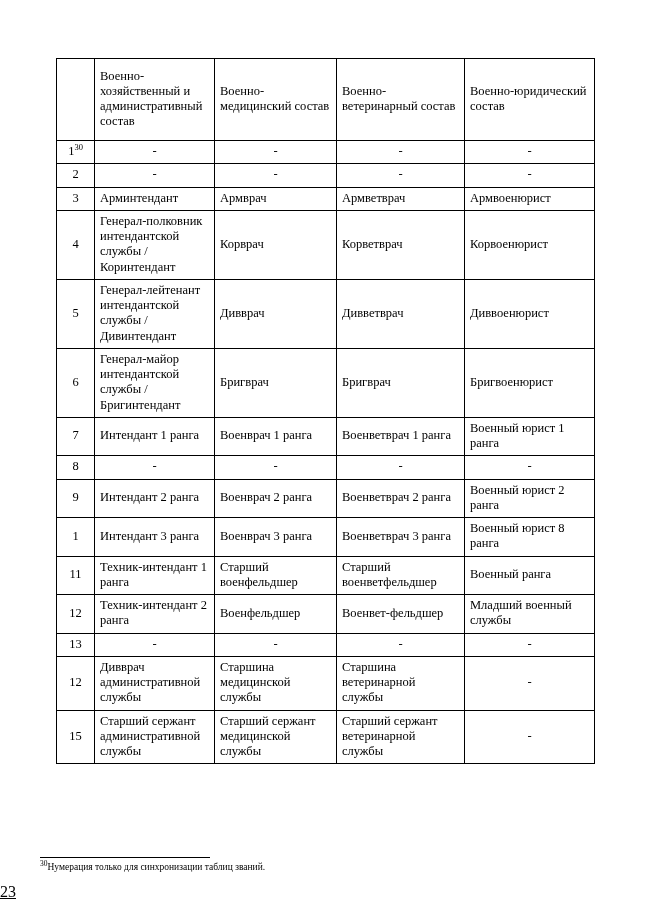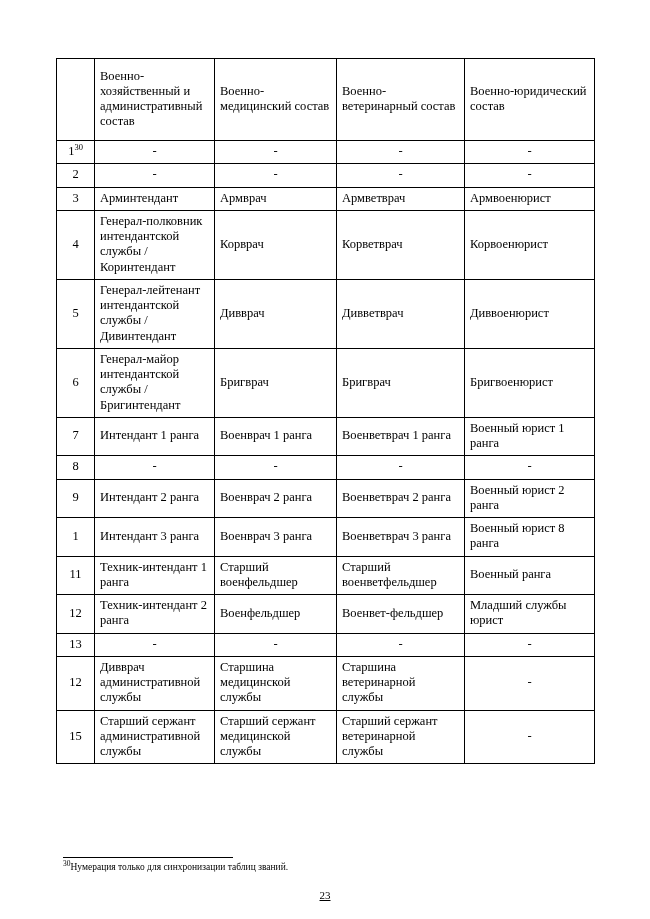--- a/index.html
+++ b/index.html
@@ -55,21 +55,21 @@
     text-align: center;
     vertical-align: middle;
   }
   sup.fn {
     font-size: 8.5px;
     vertical-align: super;
     line-height: 0;
   }
   .footnote-wrap {
     position: absolute;
-    left: 63px;
+    left: 40px;
     bottom: 46px;
     width: 538px;
   }
   .footnote-rule {
     width: 170px;
     height: 0;
     border-top: 1px solid #000000;
     margin: 0 0 3px 0;
   }
   .footnote-text {
@@ -79,22 +79,21 @@
   .footnote-text sup {
     font-size: 7.5px;
     vertical-align: super;
     line-height: 0;
   }
   .page-number {
     position: absolute;
     left: 0;
     right: 0;
     bottom: 18px;
-    text-align: center;
-    font-size: 11px;
+    font-size: 16px;
     text-decoration: underline;
   }
 </style>
 </head>
 <body>
 
 <div class="page">
 
   <table class="ranks">
     <colgroup>
@@ -189,21 +188,21 @@
           <td class="">Техник-интендант 1 ранга</td>
           <td class="">Старший военфельдшер</td>
           <td class="">Старший военветфельдшер</td>
           <td class="">Военный ранга</td>
         </tr>
         <tr>
           <td class="num">12</td>
           <td class="">Техник-интендант 2 ранга</td>
           <td class="">Военфельдшер</td>
           <td class="">Военвет-фельдшер</td>
-          <td class="">Младший службы юрист</td>
+          <td class="">Младший военный службы</td>
         </tr>
         <tr>
           <td class="num">13</td>
           <td class="dash">-</td>
           <td class="dash">-</td>
           <td class="dash">-</td>
           <td class="dash">-</td>
         </tr>
         <tr>
           <td class="num">12</td>

